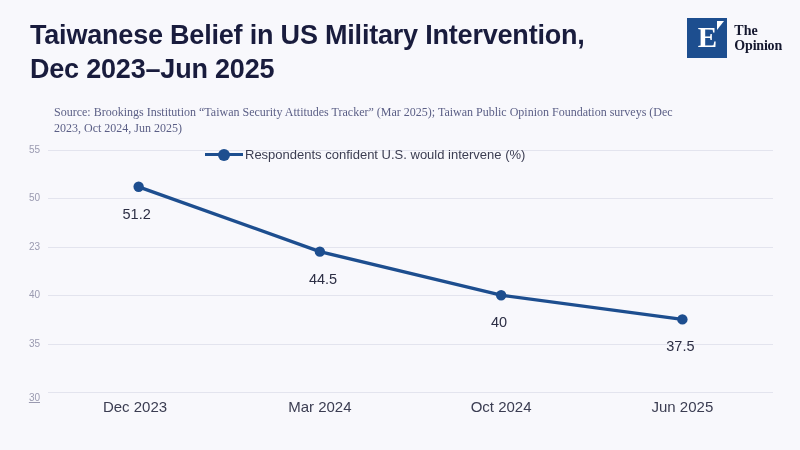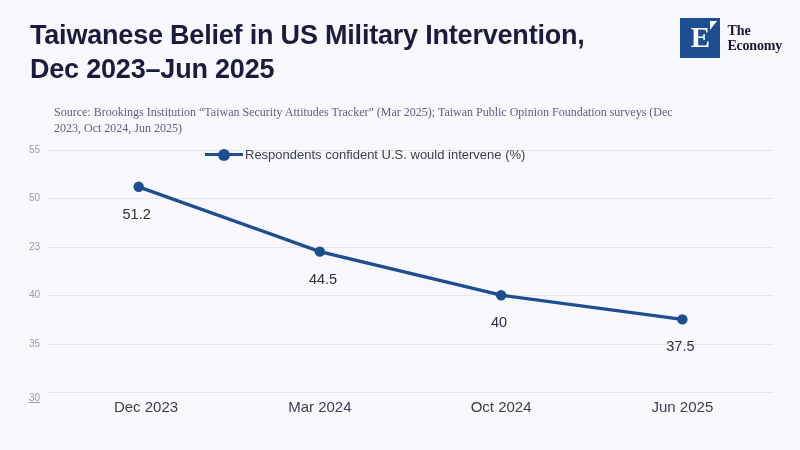--- a/index.html
+++ b/index.html
@@ -189,21 +189,21 @@
 Dec 2023–Jun 2025</div>
     <div class="source">Source: Brookings Institution “Taiwan Security Attitudes Tracker” (Mar 2025); Taiwan Public Opinion Foundation surveys (Dec 2023, Oct 2024, Jun 2025)</div>
 
     <div class="logo">
       <div class="logo-mark">
         <span class="letter">E</span>
         <span class="logo-flag"></span>
       </div>
       <div class="logo-text">
         <div class="l1">The</div>
-        <div class="l2">Economy</div>
+        <div class="l2">Opinion</div>
       </div>
     </div>
   </div>
 
   <div class="chart">
     <div class="plot" id="plot">
 
       <div id="grid-layer">
           <div class="gridline" style="top: 10px;"></div>
           <div class="ytick" style="top: 4px;">55</div>
@@ -228,21 +228,21 @@
         </svg>
 
       <div id="label-layer">
           <div class="dlabel" style="left: 91.625px; top: 65.784px;">51.2</div>
           <div class="dlabel" style="left: 278px; top: 130.64px;">44.5</div>
           <div class="dlabel" style="left: 454.125px; top: 174.2px;">40</div>
           <div class="dlabel" style="left: 635.375px; top: 198.4px;">37.5</div>
         </div>
 
       <div id="xaxis-layer">
-          <div class="xtick" style="left: 66px;">Dec 2023</div>
+          <div class="xtick" style="left: 55px;">Dec 2023</div>
           <div class="xtick" style="left: 239.875px;">Mar 2024</div>
           <div class="xtick" style="left: 421.125px;">Oct 2024</div>
           <div class="xtick" style="left: 602.375px;">Jun 2025</div>
         </div>
 
       <div class="legend">
         <span class="legend-swatch">
           <span class="bar"></span>
             <span class="dot"></span>
         </span>

